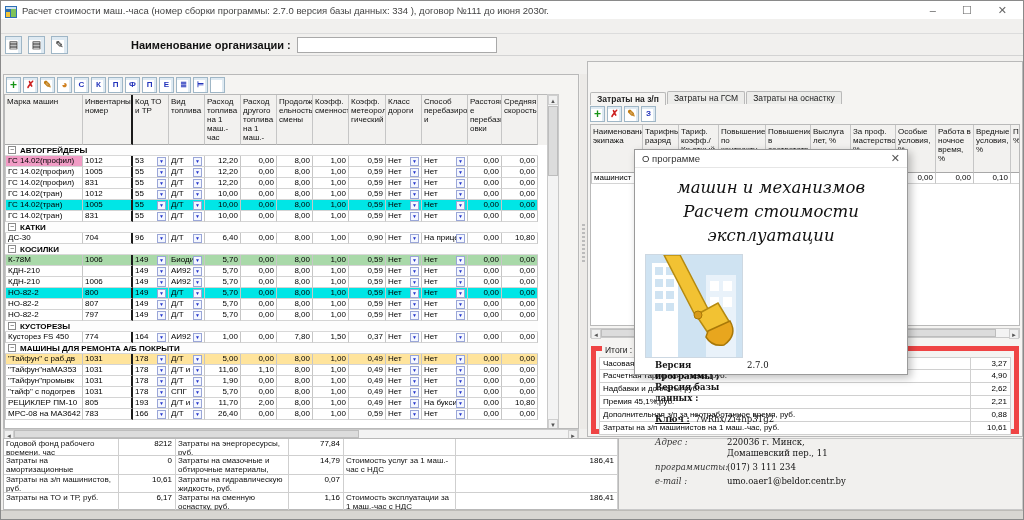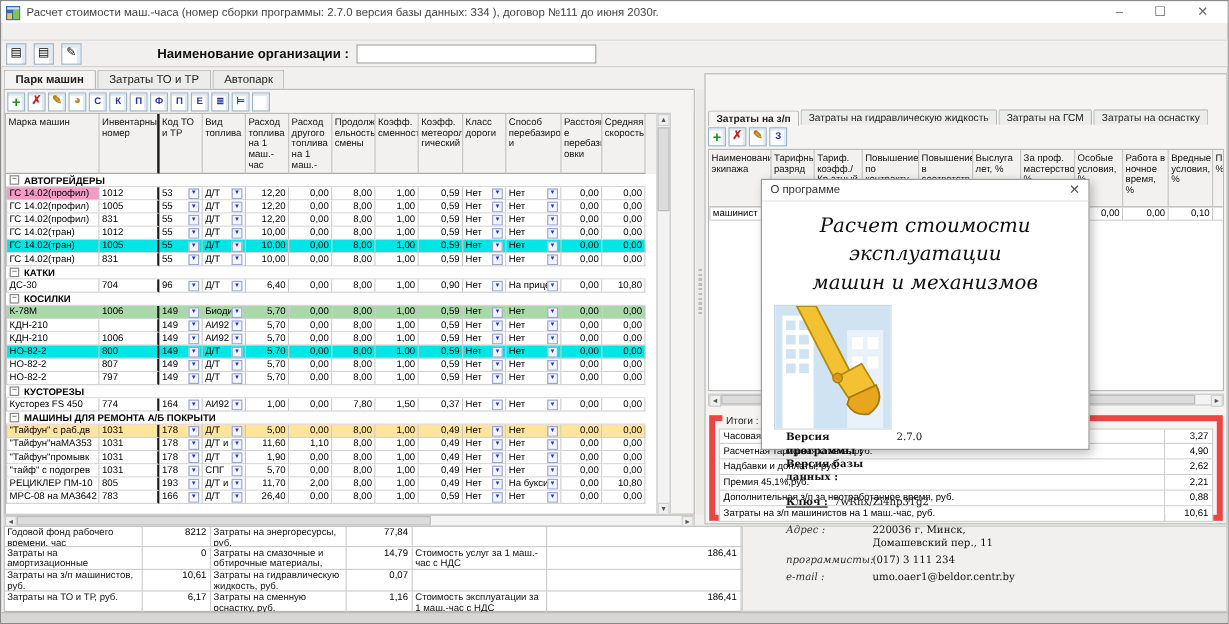--- a/index.html
+++ b/index.html
@@ -150,25 +150,20 @@
           <span class="g green">▤</span>
         </span>
         <span class="tbtn">
           <span class="g orange">✎</span>
         </span>
       </span>
     <span class="org-label">Наименование организации :</span>
     <input class="org-input" type="text" value="" style="">
   </div>
 
-  <div class="tabstrip" id="main-tabs">
-      <span class="tab active">Парк машин</span>
-      <span class="tab">Затраты ТО и ТР</span>
-      <span class="tab">Автопарк</span>
-    </div>
 
   <div class="left-panel">
     <div class="lp-toolbar" id="lp-toolbar">
         <span class="dicon">
           <span class="g green">+</span>
         </span>
         <span class="dicon">
           <span class="g red">✗</span>
         </span>
         <span class="dicon">
@@ -796,21 +791,20 @@
     <span class="sb-arrow" style="left:auto;right:0;top:0;">►</span>
   </div>
 
   <div class="splitter">
       <span class="grip"></span>
     </div>
 
   <div class="right-panel">
     <div class="rp-tabs" id="rp-tabs">
         <span class="tab active">Затраты на з/п</span>
-        <span class="tab">Затраты на гидравлическую жидкость</span>
         <span class="tab">Затраты на ГСМ</span>
         <span class="tab">Затраты на оснастку</span>
       </div>
     <div class="rp-toolbar" id="rp-toolbar">
         <span class="dicon">
           <span class="g green">+</span>
         </span>
         <span class="dicon">
           <span class="g red">✗</span>
         </span>
@@ -923,22 +917,22 @@
     </div>
   <div class="bottom-fill"></div>
   <div class="statusbar"></div>
 
   <div class="dialog">
     <div class="dlg-title">
       <span class="dlg-title-text">О программе</span>
       <span class="dlg-close">✕</span>
     </div>
     <div class="dlg-heading">
+      <div>машин и механизмов</div>
       <div>Расчет стоимости эксплуатации</div>
-      <div>машин и механизмов</div>
     </div>
     <div class="dlg-mid">
       <div class="dlg-img">
         <svg width="96" height="102" viewBox="0 0 96 102">
           <rect x="0" y="0" width="96" height="102" fill="#cfe3f2"></rect>
           <rect x="6" y="8" width="26" height="94" fill="#ffffff"></rect>
           <g fill="#cfe3f2">
               <rect x="9" y="12" width="8" height="8"></rect>
               <rect x="20" y="12" width="8" height="8"></rect>
               <rect x="9" y="24" width="8" height="8"></rect>

